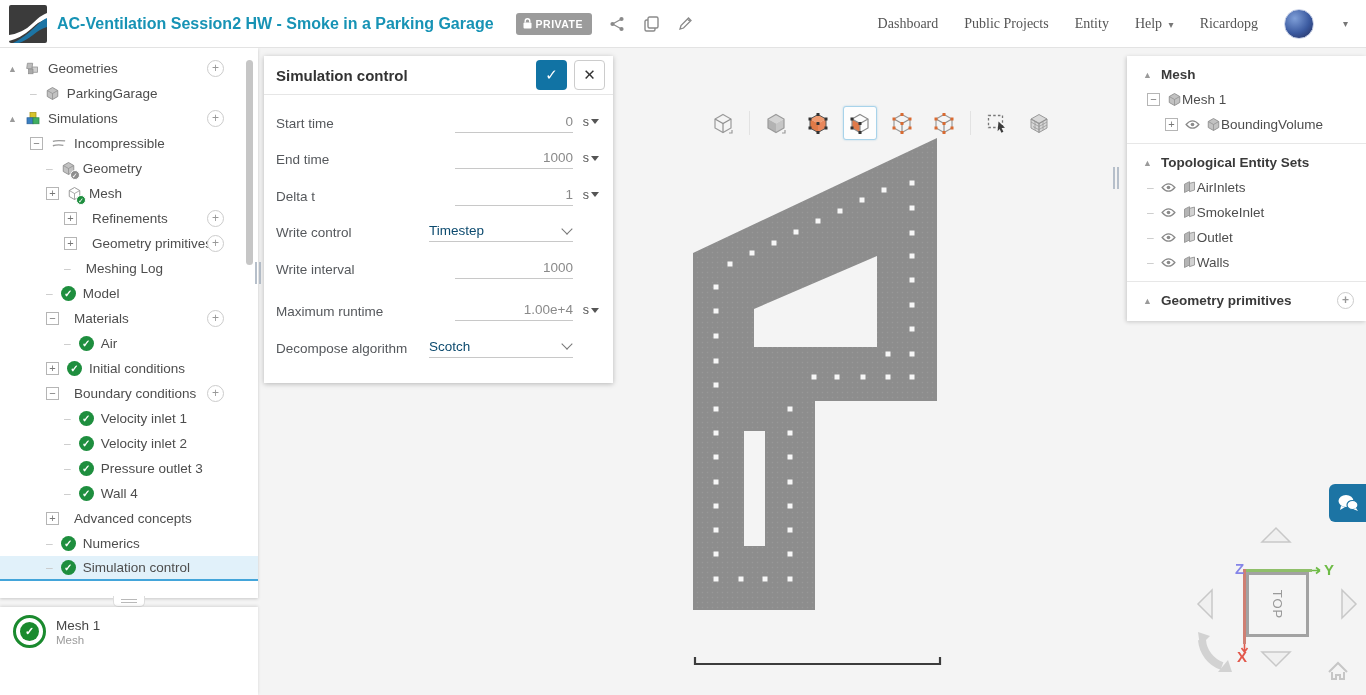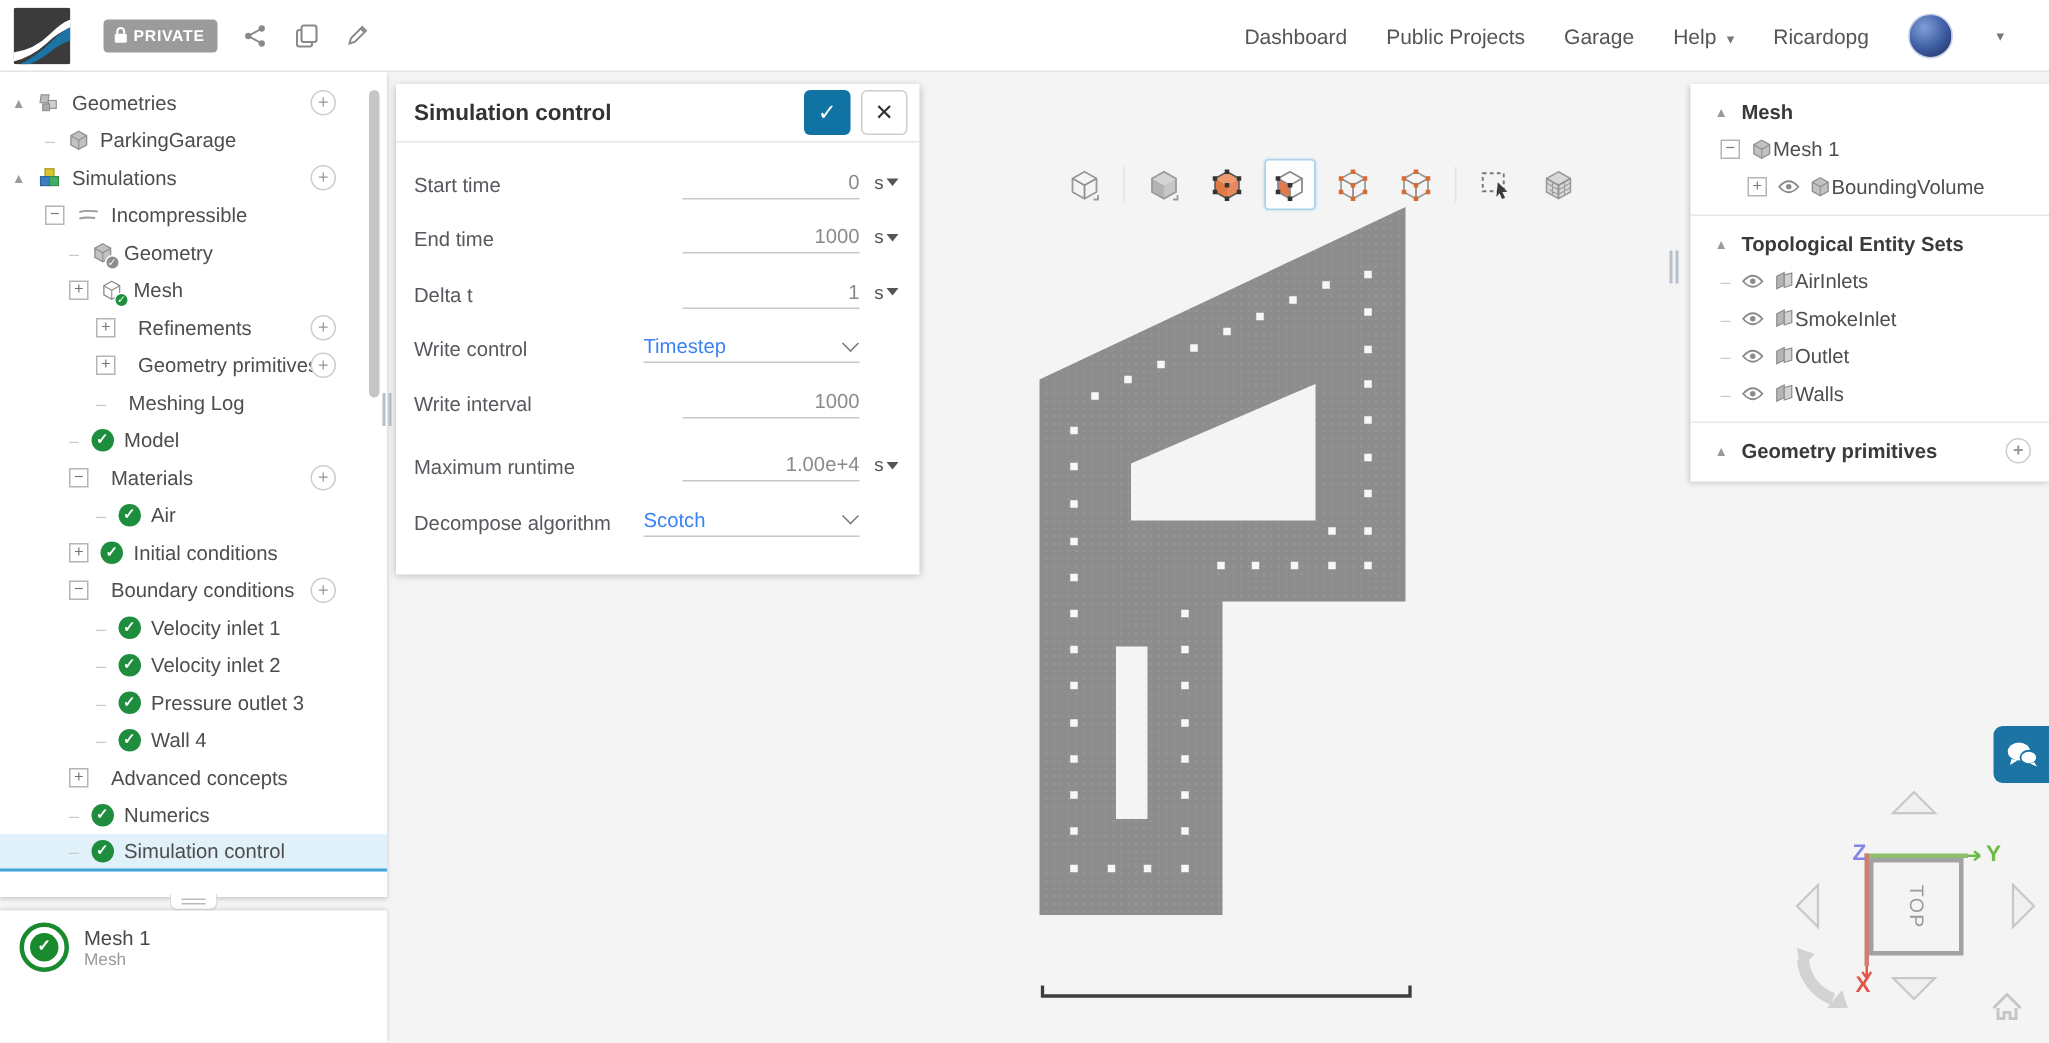--- a/index.html
+++ b/index.html
@@ -4,21 +4,21 @@
 <style>
   * { margin:0; padding:0; box-sizing:border-box; }
   html,body { width:1366px; height:695px; overflow:hidden; font-family:"Liberation Sans",sans-serif; background:#f4f4f4; }
 
   
   .topbar { position:absolute; left:0; top:0; width:1366px; height:48px; background:#fff; border-bottom:1px solid #e3e3e3; display:flex; align-items:center; z-index:60; }
   .logo { width:38px; height:38px; margin-left:9px; border-radius:2px; overflow:hidden; flex:0 0 auto; }
   .proj-title { margin-left:10px; font-size:16px; font-weight:bold; color:#1793b5; white-space:nowrap; }
   .badge-private { margin-left:22px; background:#9b9b9b; color:#fff; font-size:10.5px; font-weight:bold; letter-spacing:.5px; border-radius:3px; padding:5px 9px 5px 7px; display:flex; align-items:center; gap:4px; }
   .tb-icon { margin-left:16px; width:18px; height:18px; color:#8a8a8a; display:flex; align-items:center; justify-content:center; }
-  .topnav { margin-left:auto; display:flex; align-items:center; gap:26px; padding-right:30px; font-size:14px; color:#555; }
+  .topnav { margin-left:auto; display:flex; align-items:center; gap:26px; padding-right:18px; font-size:14px; color:#555;font-family:Liberation Serif, serif; }
   .topnav .link { white-space:nowrap; cursor:pointer; }
   .caret-down { font-size:10px; color:#777; margin-left:3px; }
   .avatar { width:30px; height:30px; border-radius:50%; background:radial-gradient(circle at 35% 30%, #7f9fd8 0%, #3b5aa0 55%, #222a56 100%); border:1px solid #c9d2e8; }
 
   
   .viewport { position:absolute; left:0; top:48px; width:1366px; height:647px; background:#f4f4f4; }
   #model-svg { position:absolute; left:0; top:0; z-index:5; pointer-events:none; }
 
   
   .vtoolbar { position:absolute; left:702px; top:58px; height:34px; display:flex; align-items:center; z-index:20; }
@@ -76,21 +76,21 @@
   .btn-close { width:31px; height:30px; background:#fff; border:1px solid #ccc; border-radius:4px; color:#333; display:flex; align-items:center; justify-content:center; font-size:15px; margin-left:7px; cursor:pointer; }
   .sp-body { padding:10px 14px 16px 12px; }
   .frow { display:flex; align-items:center; height:36.5px; }
   .frow.gap { margin-top:6px; }
   .flabel { font-size:13.5px; color:#55585c; display:flex; align-items:center; gap:7px; }
   .fctrl { margin-left:auto; display:flex; align-items:baseline; }
   .fval { width:118px; text-align:right; font-size:13.5px; color:#8a8a8a; border-bottom:1px solid #c8c8c8; padding-bottom:3px; }
   .funit { width:26px; font-size:12.5px; color:#555; text-align:right; display:flex; align-items:center; justify-content:flex-end; gap:2px; }
   .tri-down { width:0; height:0; border-left:4px solid transparent; border-right:4px solid transparent; border-top:5px solid #555; display:inline-block; }
   .fselect { width:144px; display:flex; align-items:center; border-bottom:1px solid #c8c8c8; padding-bottom:3px; }
-  .fselect .sval { font-size:13.5px; color:#3b82f6; flex:1; }
+  .fselect .sval { font-size:13.5px; color:#0c4a6e; flex:1; }
   .chev { width:8px; height:8px; border-right:1.6px solid #777; border-bottom:1.6px solid #777; transform:rotate(45deg); margin-right:2px; margin-top:-4px; }
   .probadge { background:#1173a4; color:#fff; font-size:9.5px; font-weight:bold; padding:3px 8px; border-radius:9px; letter-spacing:.4px; }
   .toggle { width:31px; height:15px; border-radius:8px; background:#ececec; border:1px solid #bbb; position:relative; }
   .toggle .knob { position:absolute; left:-1px; top:-2px; width:17px; height:17px; border-radius:50%; background:#fdfdfd; border:1px solid #b5b5b5; }
 
   
   .rpanel { position:absolute; left:1127px; top:56px; width:239px; background:#fff; box-shadow:-1px 1px 4px rgba(0,0,0,.18); z-index:40; padding:6px 0 8px; }
   .rp-sep { height:1px; background:#e7e7e7; margin:6px 0; }
   .rprow { height:25px; display:flex; align-items:center; font-size:13.5px; color:#4d4d4d; position:relative; white-space:nowrap; }
   .rprow.head { font-weight:bold; color:#3a3a3a; }
@@ -286,20 +286,21 @@
 </div>
 
 <div class="topbar">
   <div class="logo">
     <svg width="38" height="38" viewBox="0 0 38 38">
       <rect width="38" height="38" fill="#3b3b3b"></rect>
       <path d="M0 30 Q14 28 24 18 Q32 10 38 8 L38 14 Q30 16 22 24 Q12 33 0 36 Z" fill="#fff"></path>
       <path d="M4 38 Q16 32 26 22 Q33 15 38 13 L38 22 Q31 24 24 30 Q16 36 10 38 Z" fill="#1c74a4"></path>
     </svg>
   </div>
+  <div class="proj-title">AC-Ventilation Session2 HW - Smoke in a Parking Garage</div>
   <div class="badge-private">
     <svg width="9" height="11" viewBox="0 0 9 11">
       <rect x="0.5" y="4.5" width="8" height="6" rx="1" fill="#fff"></rect>
       <path d="M2.2 4.5 V3 a2.3 2.3 0 0 1 4.6 0 V4.5" fill="none" stroke="#fff" stroke-width="1.4"></path>
     </svg>
     <span>PRIVATE</span>
   </div>
   <div class="tb-icon">
     <svg width="16" height="16" viewBox="0 0 16 16">
         <circle cx="12.5" cy="3" r="2.1" fill="#8a8a8a"></circle>
@@ -315,21 +316,21 @@
       </svg>
   </div>
   <div class="tb-icon">
     <svg width="15" height="15" viewBox="0 0 15 15">
         <path d="M2 13 L3 9.5 L10.5 2 L13 4.5 L5.5 12 Z M9.5 3 L12 5.5" fill="none" stroke="#8a8a8a" stroke-width="1.3"></path>
       </svg>
   </div>
   <div class="topnav" id="topnav">
       <span class="link"><span>Dashboard</span></span>
       <span class="link"><span>Public Projects</span></span>
-      <span class="link"><span>Garage</span></span>
+      <span class="link"><span>Entity</span></span>
       <span class="link"><span>Help</span> <span class="caret-down">▾</span></span>
       <span class="link"><span>Ricardopg</span></span>
       <span class="avatar"></span>
       <span class="caret-down">▾</span>
     </div>
 </div>
 
 <div class="sidebar">
   <div class="tree-block">
     <div class="tree" id="tree">

